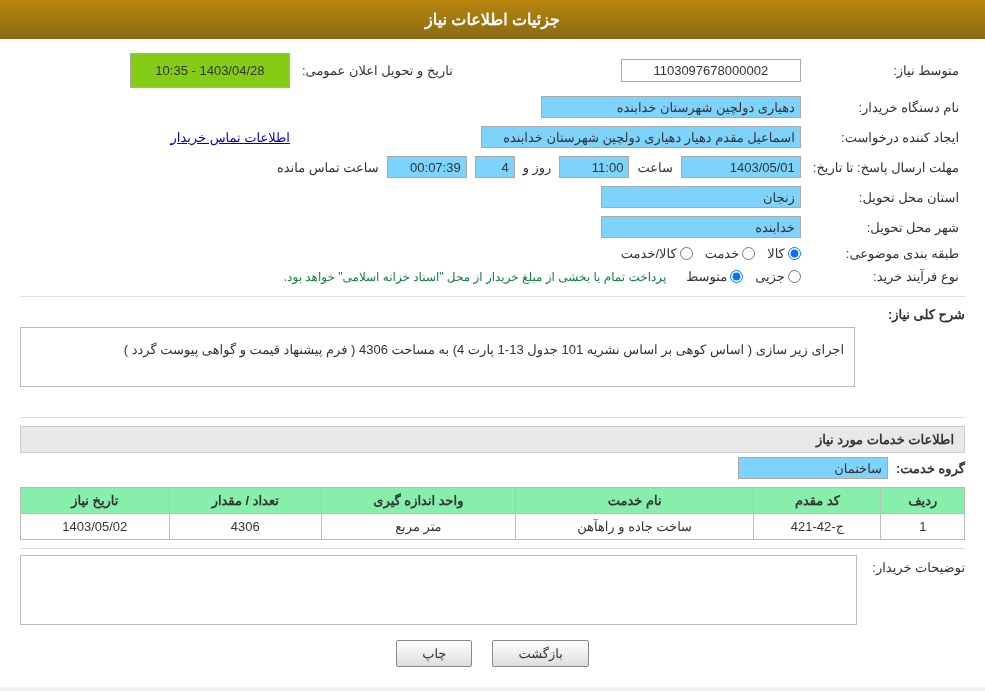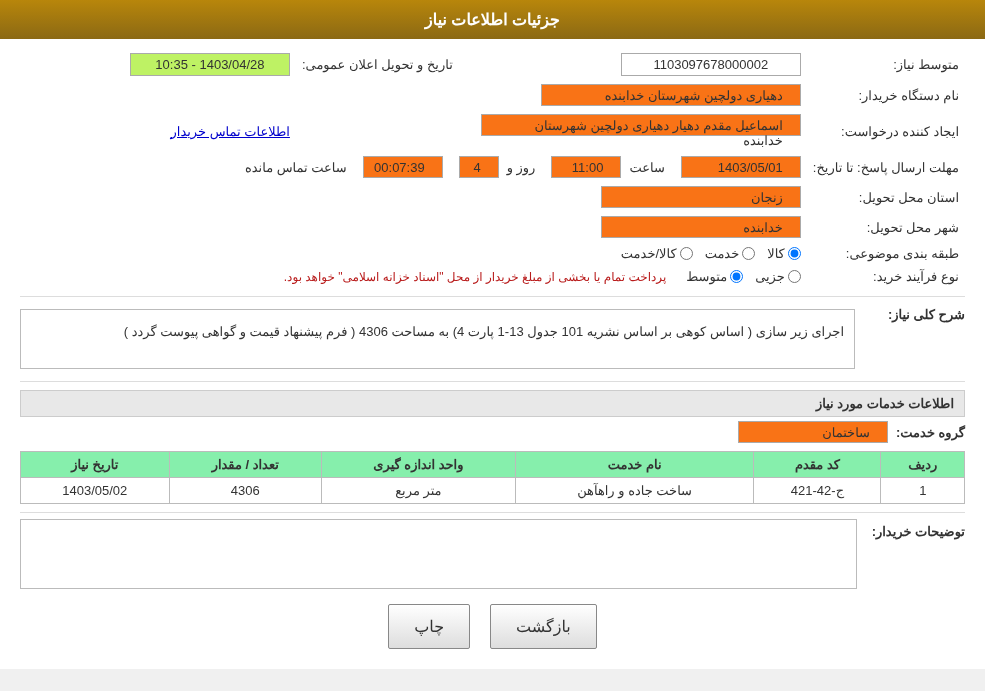--- a/index.html
+++ b/index.html
@@ -40,46 +40,45 @@
       white-space: nowrap;
       color: #333;
       font-weight: normal;
       width: 130px;
     }
     .value-cell {
       text-align: right;
     }
     .input-box {
       border: 1px solid #aaa;
-      background: #f97316;
-      padding: 3px 17px;
+      background: #7dd3fc;
+      padding: 3px 5px;
       height: 22px;
       display: inline-block;
-      margin-left: 8px;
     }
     .input-wide { width: 260px; }
     .input-medium { width: 200px; }
     .input-small { width: 120px; }
     .blue-link { color: #0000cc; text-decoration: underline; cursor: pointer; }
     .date-time-row { display: flex; align-items: center; gap: 8px; }
     .radio-group { display: flex; align-items: center; gap: 12px; }
     .radio-item { display: flex; align-items: center; gap: 3px; }
     .section-title {
       background: #e8e8e8;
       border: 1px solid #ccc;
       padding: 5px 10px;
       font-weight: bold;
       margin: 8px 0 4px 0;
       text-align: right;
     }
     .description-box {
       border: 1px solid #bbb;
       background: #fff;
       padding: 10px;
-      margin: 6px 0;
+      margin: 24px 0;
       min-height: 60px;
       font-size: 13px;
       text-align: right;
       line-height: 1.8;
     }
     .services-table {
       width: 100%;
       border-collapse: collapse;
       margin: 8px 0;
       font-size: 13px;
@@ -105,34 +104,34 @@
       font-family: Tahoma, Arial, sans-serif;
       font-size: 13px;
     }
     .buyer-comment-row {
       display: flex;
       align-items: flex-start;
       gap: 8px;
       margin: 6px 0;
     }
     .buyer-comment-label {
-      font-weight: bold;
+      font-weight: normal;
       white-space: nowrap;
       padding-top: 5px;
       min-width: 100px;
     }
     .buttons-row {
       display: flex;
       justify-content: center;
       gap: 20px;
       margin: 15px 0 10px 0;
     }
     .btn {
-      padding: 12px 25px;
-      font-size: 16px;
+      padding: 5px 25px;
+      font-size: 13px;
       font-family: Tahoma, Arial, sans-serif;
       cursor: pointer;
       border: 1px solid #888;
       border-radius: 2px;
     }
     .btn-print {
       background: linear-gradient(to bottom, #fff, #ddd);
       color: #333;
     }
     .btn-back {
@@ -142,22 +141,22 @@
     .number-box {
       border: 1px solid #aaa;
       background: #fff;
       padding: 3px 8px;
       min-width: 180px;
       text-align: center;
       display: inline-block;
     }
     .date-box {
       border: 1px solid #aaa;
-      background: #bef264;
-      padding: 3px 8px;
+      background: #84cc16;
+      padding: 9px 8px;
       min-width: 160px;
       text-align: center;
       display: inline-block;
     }
     .divider {
       border: none;
       border-top: 1px solid #ddd;
       margin: 6px 0;
     }
     .group-row {
@@ -255,21 +254,21 @@
         <td class="value-cell" colspan="4">
           <div class="radio-group">
             <div class="radio-item">
               <input type="radio" name="process" style="">
               <span>جزیی</span>
             </div>
             <div class="radio-item">
               <input type="radio" name="process" checked="" style="">
               <span>متوسط</span>
             </div>
-            <span style="font-size:12px; color:#b91c1c; margin-right:8px;">پرداخت تمام یا بخشی از مبلغ خریدار از محل "اسناد خزانه اسلامی" خواهد بود.</span>
+            <span style="font-size:12px; color:#15803d; margin-right:8px;">پرداخت تمام یا بخشی از مبلغ خریدار از محل "اسناد خزانه اسلامی" خواهد بود.</span>
           </div>
         </td>
       </tr>
     </tbody>
       </table>
 
     <hr class="divider">
 
     <div style="display:flex; align-items:flex-start; gap:10px; margin: 6px 0;">
       <div style="font-weight:bold; white-space:nowrap; min-width:100px; text-align:right; padding-top:4px;">شرح کلی نیاز:</div>

